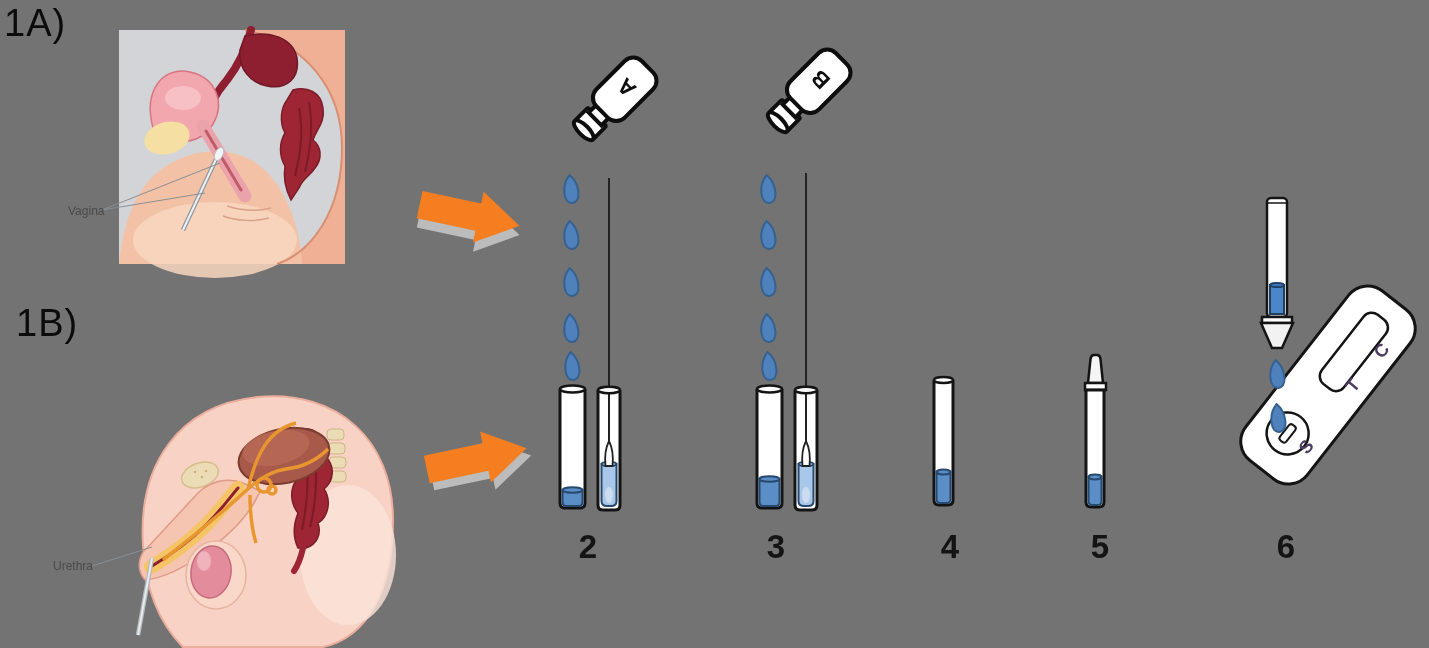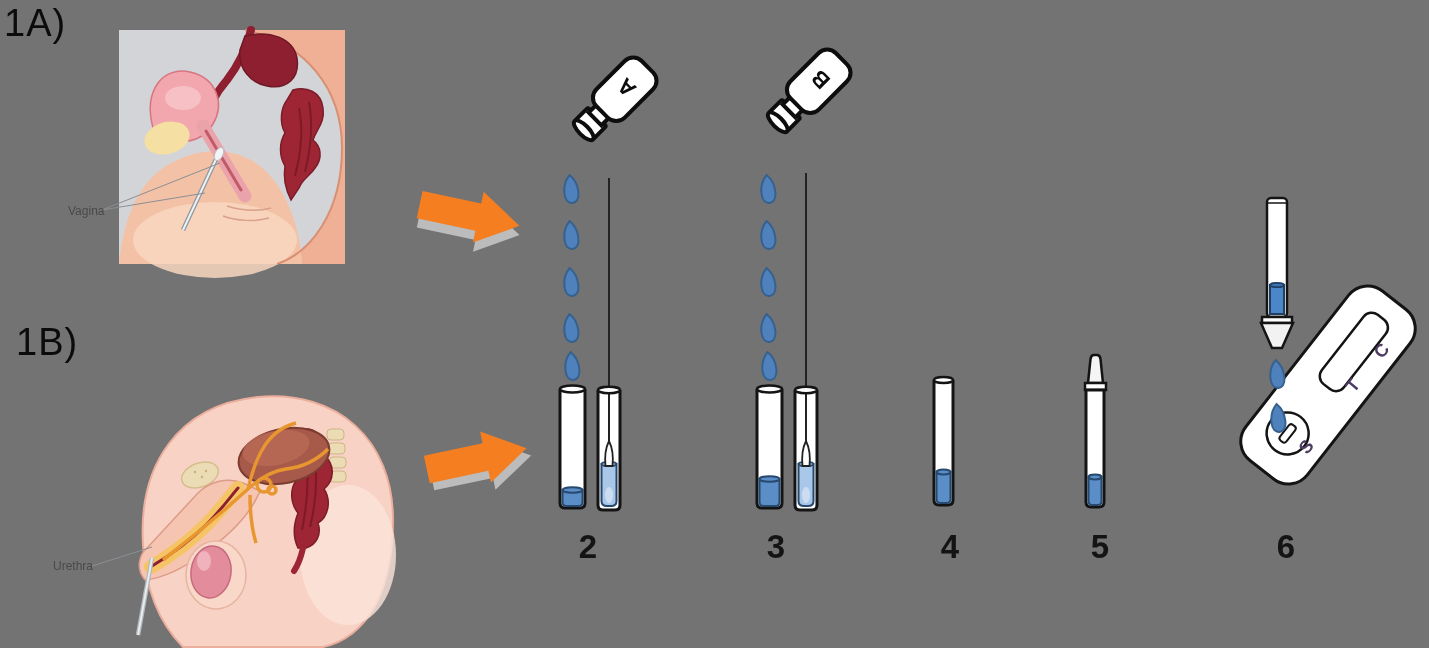--- a/index.html
+++ b/index.html
@@ -17,21 +17,21 @@
   }
   svg{position:absolute;overflow:visible;}
   text{font-family:"Liberation Sans", sans-serif;}
 </style>
 </head>
 <body>
 
 <div id="canvas">
 
   <div class="panel-label" style="left:4px;top:2px;">1A)</div>
-  <div class="panel-label" style="left:16px;top:321px;">1B)</div>
+  <div class="panel-label" style="left:16px;top:302px;">1B)</div>
 
   <svg style="left:55px;top:28px;" width="292" height="240" viewBox="0 0 292 240">
     <rect x="64" y="2" width="226" height="234" fill="#d3d4d8"></rect>
 
     <path d="M190,2 C250,15 287,60 287,120 C287,185 255,225 222,236 L290,236 L290,2 Z" fill="#f0b096"></path>
     <path d="M64,236 C68,195 80,160 108,140 C140,118 180,118 205,138 C232,160 245,200 247,236 Z" fill="#f3c2a6"></path>
     <ellipse cx="160" cy="212" rx="82" ry="38" fill="#f8d7bf" opacity="0.85"></ellipse>
     <path d="M190,2 C250,15 287,60 287,120 C287,185 255,225 222,236" fill="none" stroke="#d98f72" stroke-width="2"></path>
 
     <path d="M196,2 C192,18 186,34 172,52 C160,66 152,82 150,96" fill="none" stroke="#8e1f31" stroke-width="8" stroke-linecap="round"></path>

